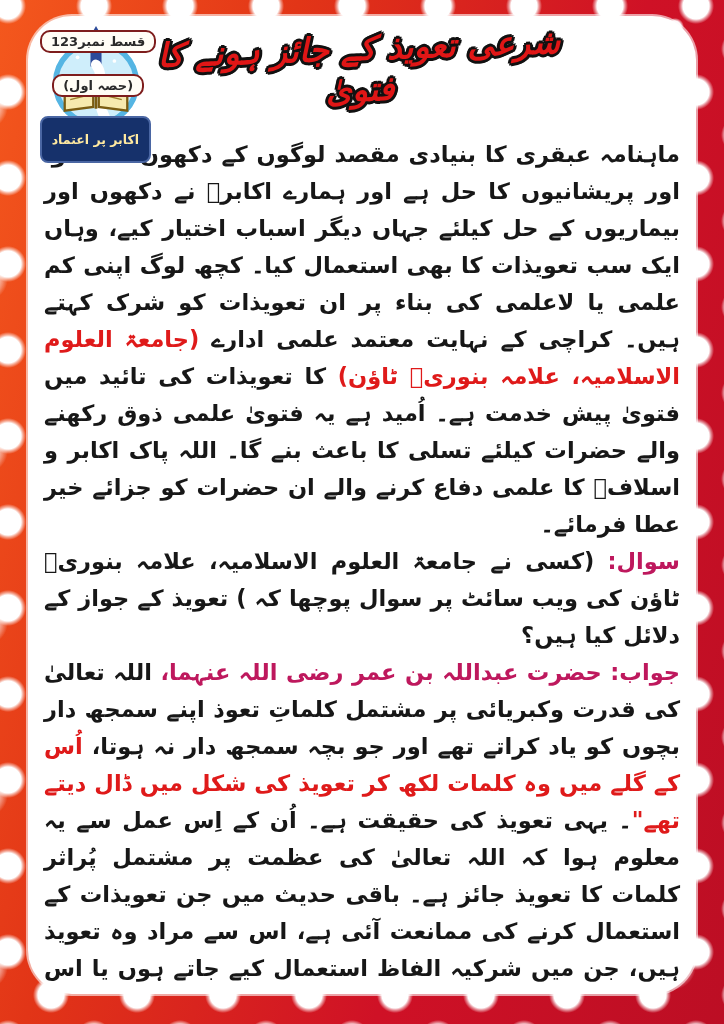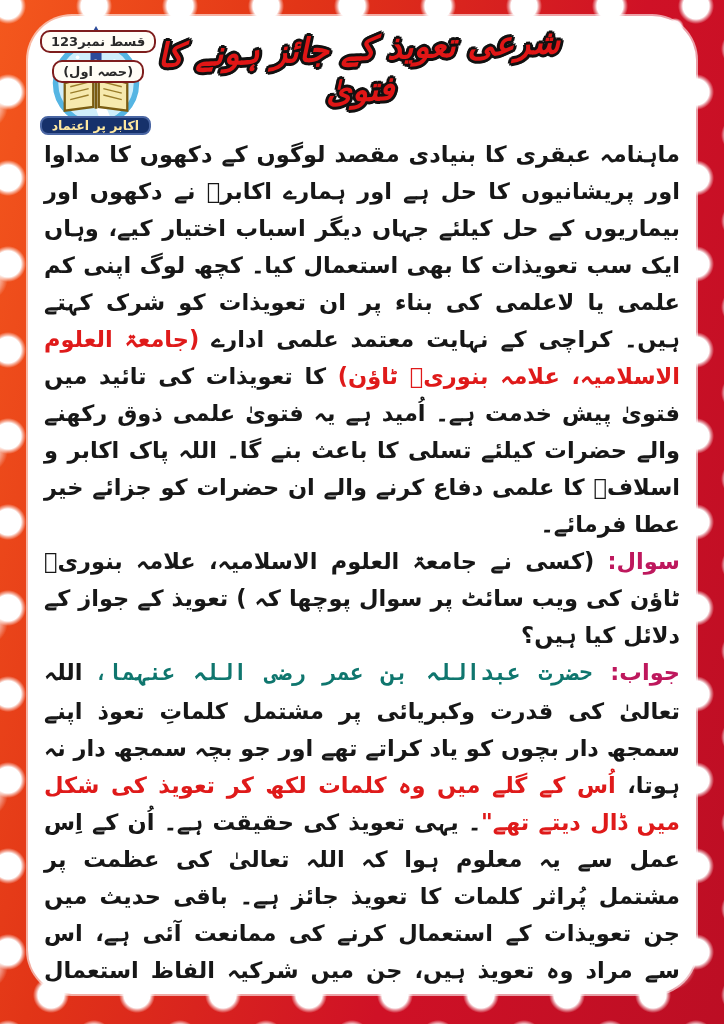--- a/index.html
+++ b/index.html
@@ -47,21 +47,21 @@
   .logo-badge {
     position: relative;
     margin: -14px auto 0;
     width: fit-content;
     background: #16316b;
     border: 2px solid #4a66a3;
     border-radius: 8px;
     color: #ffe9a0;
     font-size: 12.5px;
     font-weight: bold;
-    padding: 0 10px;
+    padding: 14px 10px;
     white-space: nowrap;
   }
   
   .title {
     position: absolute;
     right: 130px; left: 125px;
     top: 12px;
     text-align: center;
     font-size: 33px;
     line-height: 1.25;
@@ -76,21 +76,21 @@
       -3px  0   0 #111, 0 -3px  0 #111;
   }
   
   .badges {
     position: absolute;
     left: 12px; right: auto;
     top: 14px;
     display: flex;
     flex-direction: column;
     align-items: center;
-    gap: 7px;
+    gap: 21px;
   }
   .badge {
     border: 2px solid #7e1d1d;
     border-radius: 10px;
     background: #fffdf6;
     color: #2a2a2a;
     font-size: 13px;
     font-weight: bold;
     padding: 2px 9px;
     white-space: nowrap;
@@ -99,21 +99,21 @@
   .body-text {
     padding: 2px 16px 0;
     font-size: 22.5px;
     font-weight: bold;
     line-height: 37px;
     color: #171717;
     text-align: justify;
   }
   .body-text p { margin: 0; }
   .seg-red     { color: #df1a1a; }
-  .seg-darkred { color: #0f766e; font-family: Liberation Mono, monospace; }
+  .seg-darkred { color: #be185d; }
   .seg-label   { color: #be185d; }
 </style>
 </head>
 <body>
 
 <div class="page-frame">
   <div class="content-card">
 
     <div class="header">
 

